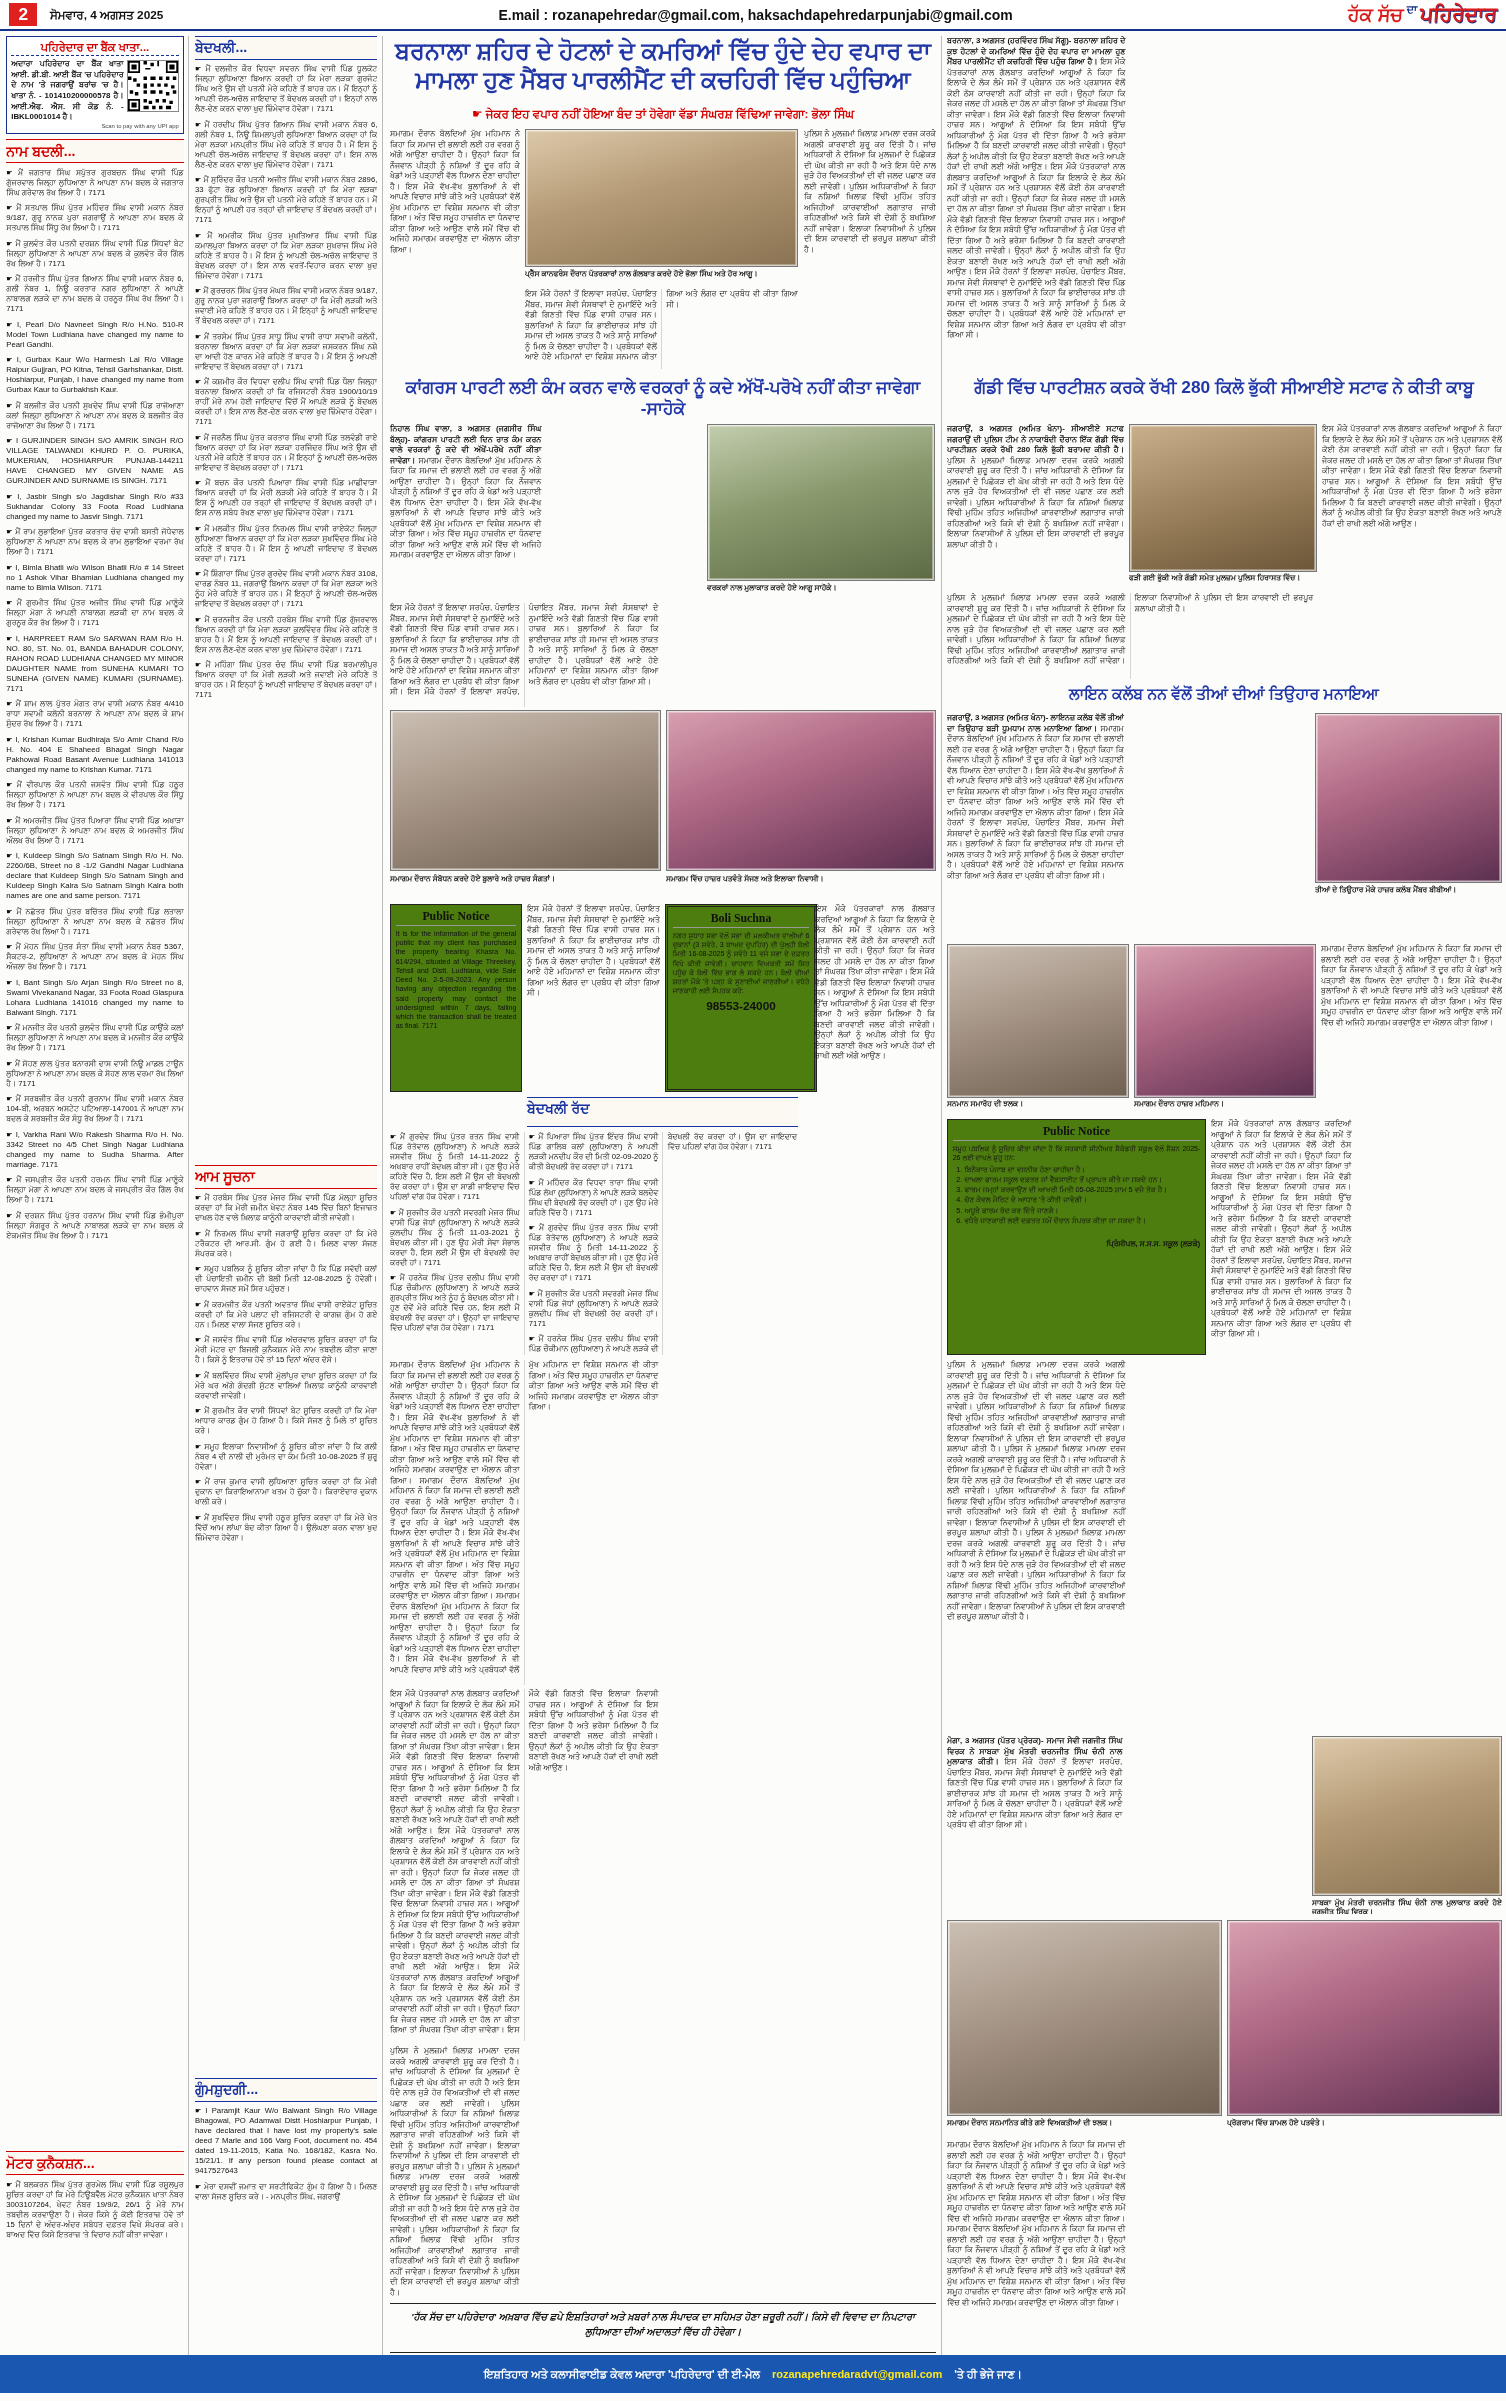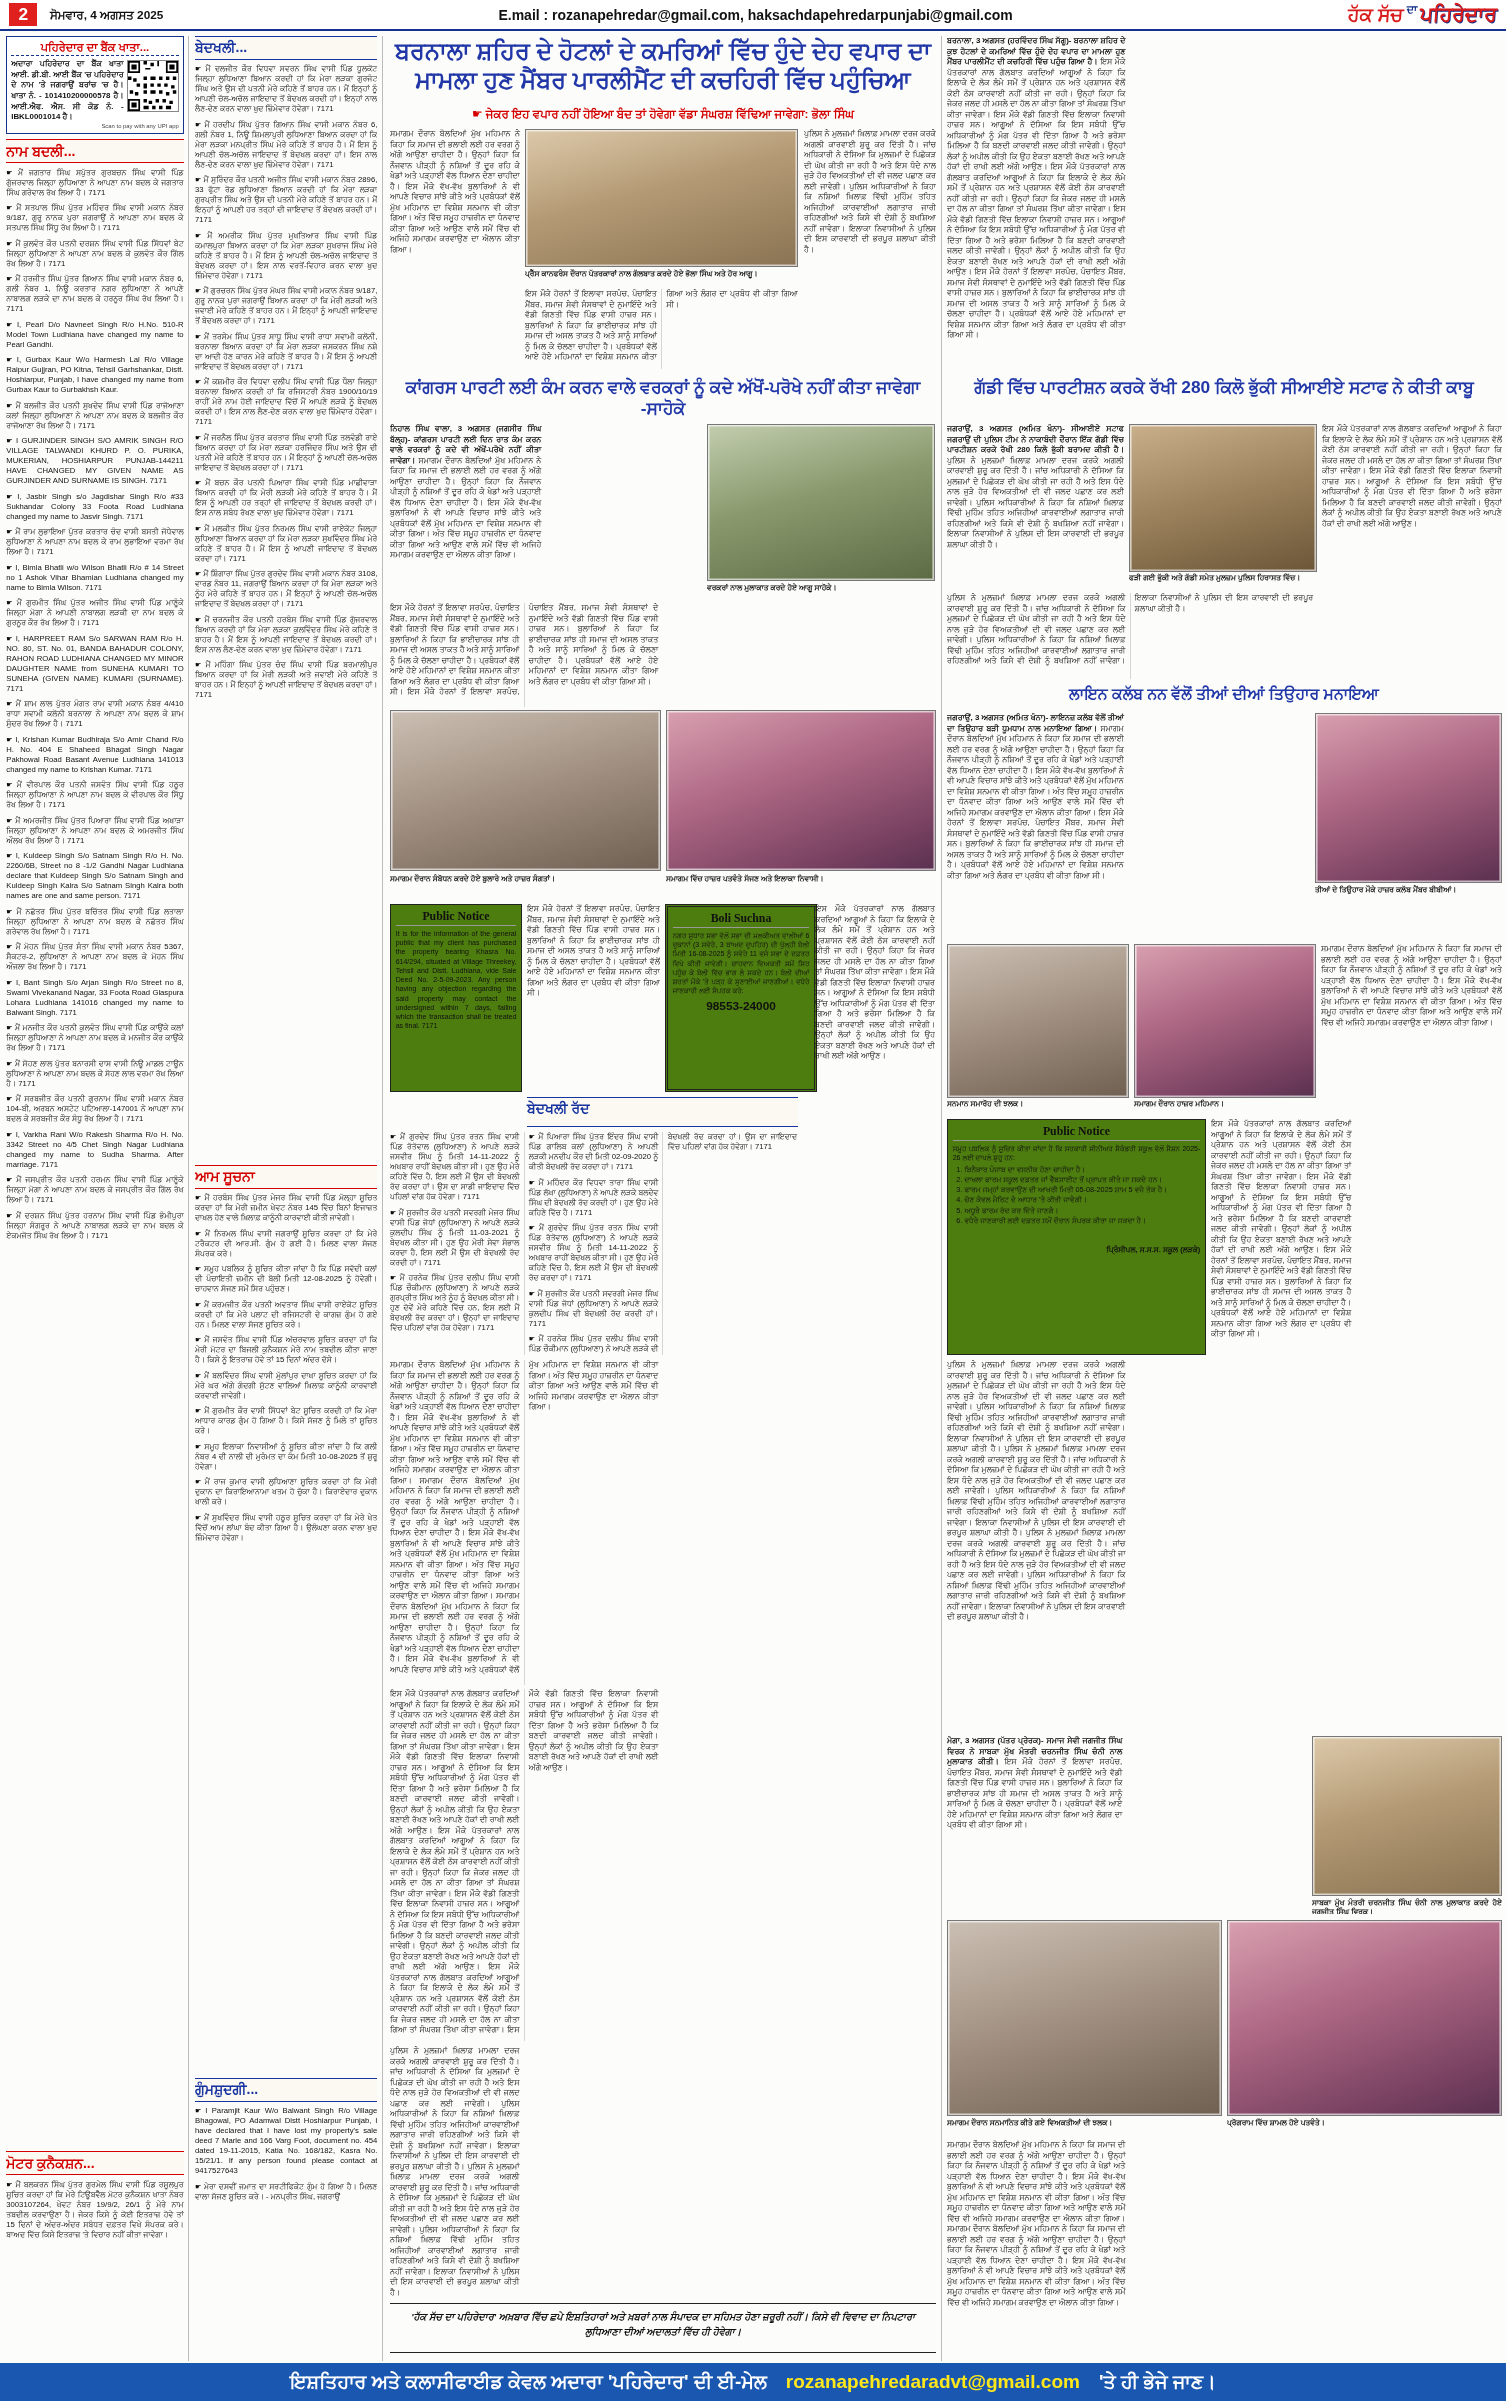--- a/index.html
+++ b/index.html
@@ -54,24 +54,24 @@
   .ph-colorful{background:linear-gradient(160deg,#d8a0b0 0%,#b06a86 40%,#7a4262 80%,#5a3050 100%)}
   .ph-police{background:linear-gradient(165deg,#c9b08a 0%,#9c825c 50%,#6b5638 100%)}
   .cap{font-size:7.5px;font-weight:bold;line-height:1.25;text-align:justify;overflow:hidden}
   
   .pbox{border:1.6px solid #222;background:#4d7c0f;padding:3.9px 4.7px;overflow:hidden}
   .boli{border:3.1px double #222}
   .btitle{font-family:"Liberation Serif","DejaVu Serif",serif;font-weight:bold;text-align:center;font-size:11.8px;border-bottom:0.8px solid #999;padding-bottom:1.6px;margin-bottom:2.4px}
   .btext{font-size:7px;line-height:1.32;text-align:justify}
   .phone{text-align:center;font-weight:bold;font-size:11.8px;margin-top:3.9px}
   .pn2 ol{margin:2.4px 0 0 11.8px;font-size:7.3px;line-height:1.4;text-align:justify}
-  .sign{text-align:right;font-weight:bold;font-size:7.5px;margin-top:19px}
+  .sign{text-align:right;font-weight:bold;font-size:7.5px;margin-top:13px}
   .disc{border-top:1.6px solid #222;border-bottom:1.6px solid #222;font-style:italic;font-weight:bold;font-size:9.8px;text-align:center;padding:6.3px 7.9px;line-height:1.45;overflow:hidden}
   
-  .footbar{position:absolute;left:0;bottom:0;width:100%;height:38px;background:#1a57b0;color:#fff;display:flex;align-items:center;justify-content:center;gap:19px;font-weight:bold;font-size:19px}
+  .footbar{position:absolute;left:0;bottom:8px;width:100%;height:38px;background:#1a57b0;color:#fff;display:flex;align-items:center;justify-content:center;gap:12px;font-weight:bold;font-size:11px}
   .footbar .em{color:#ffe81a}
 </style>
 </head>
 <body>
 
 <div class="page">
 
   <header class="topbar">
     <div class="pageno">2</div>
     <div class="dateline">ਸੋਮਵਾਰ, 4 ਅਗਸਤ 2025</div>

